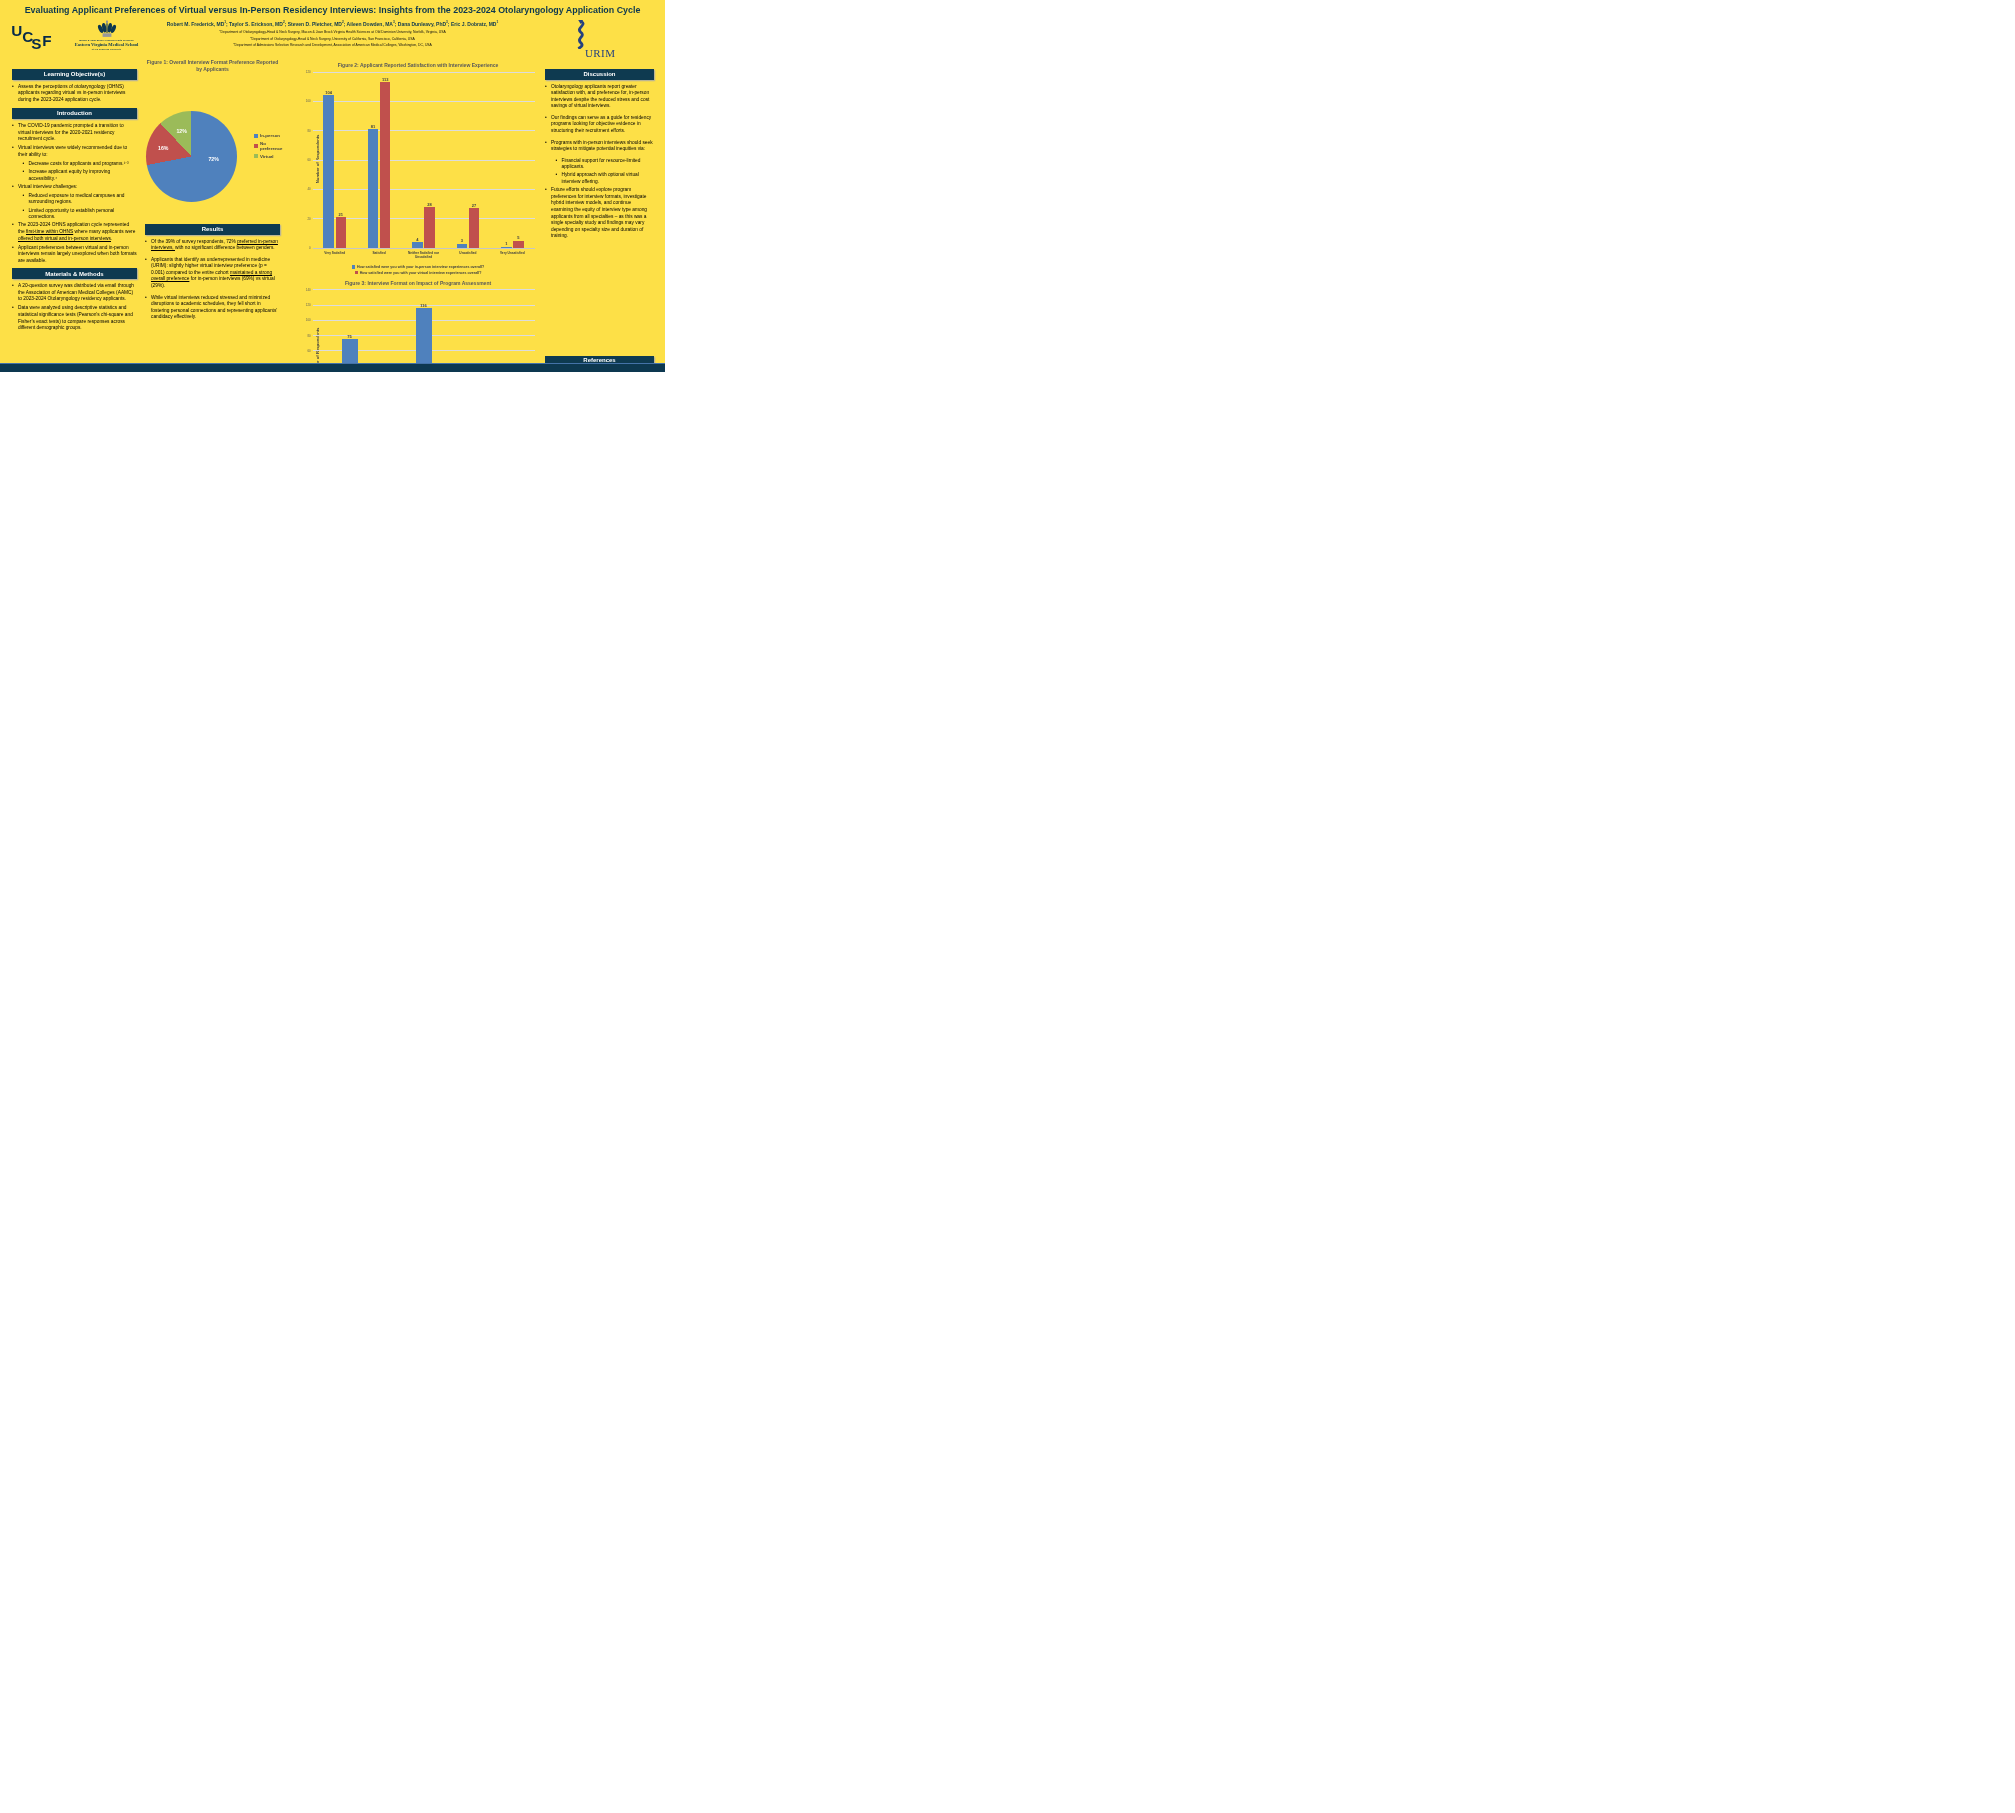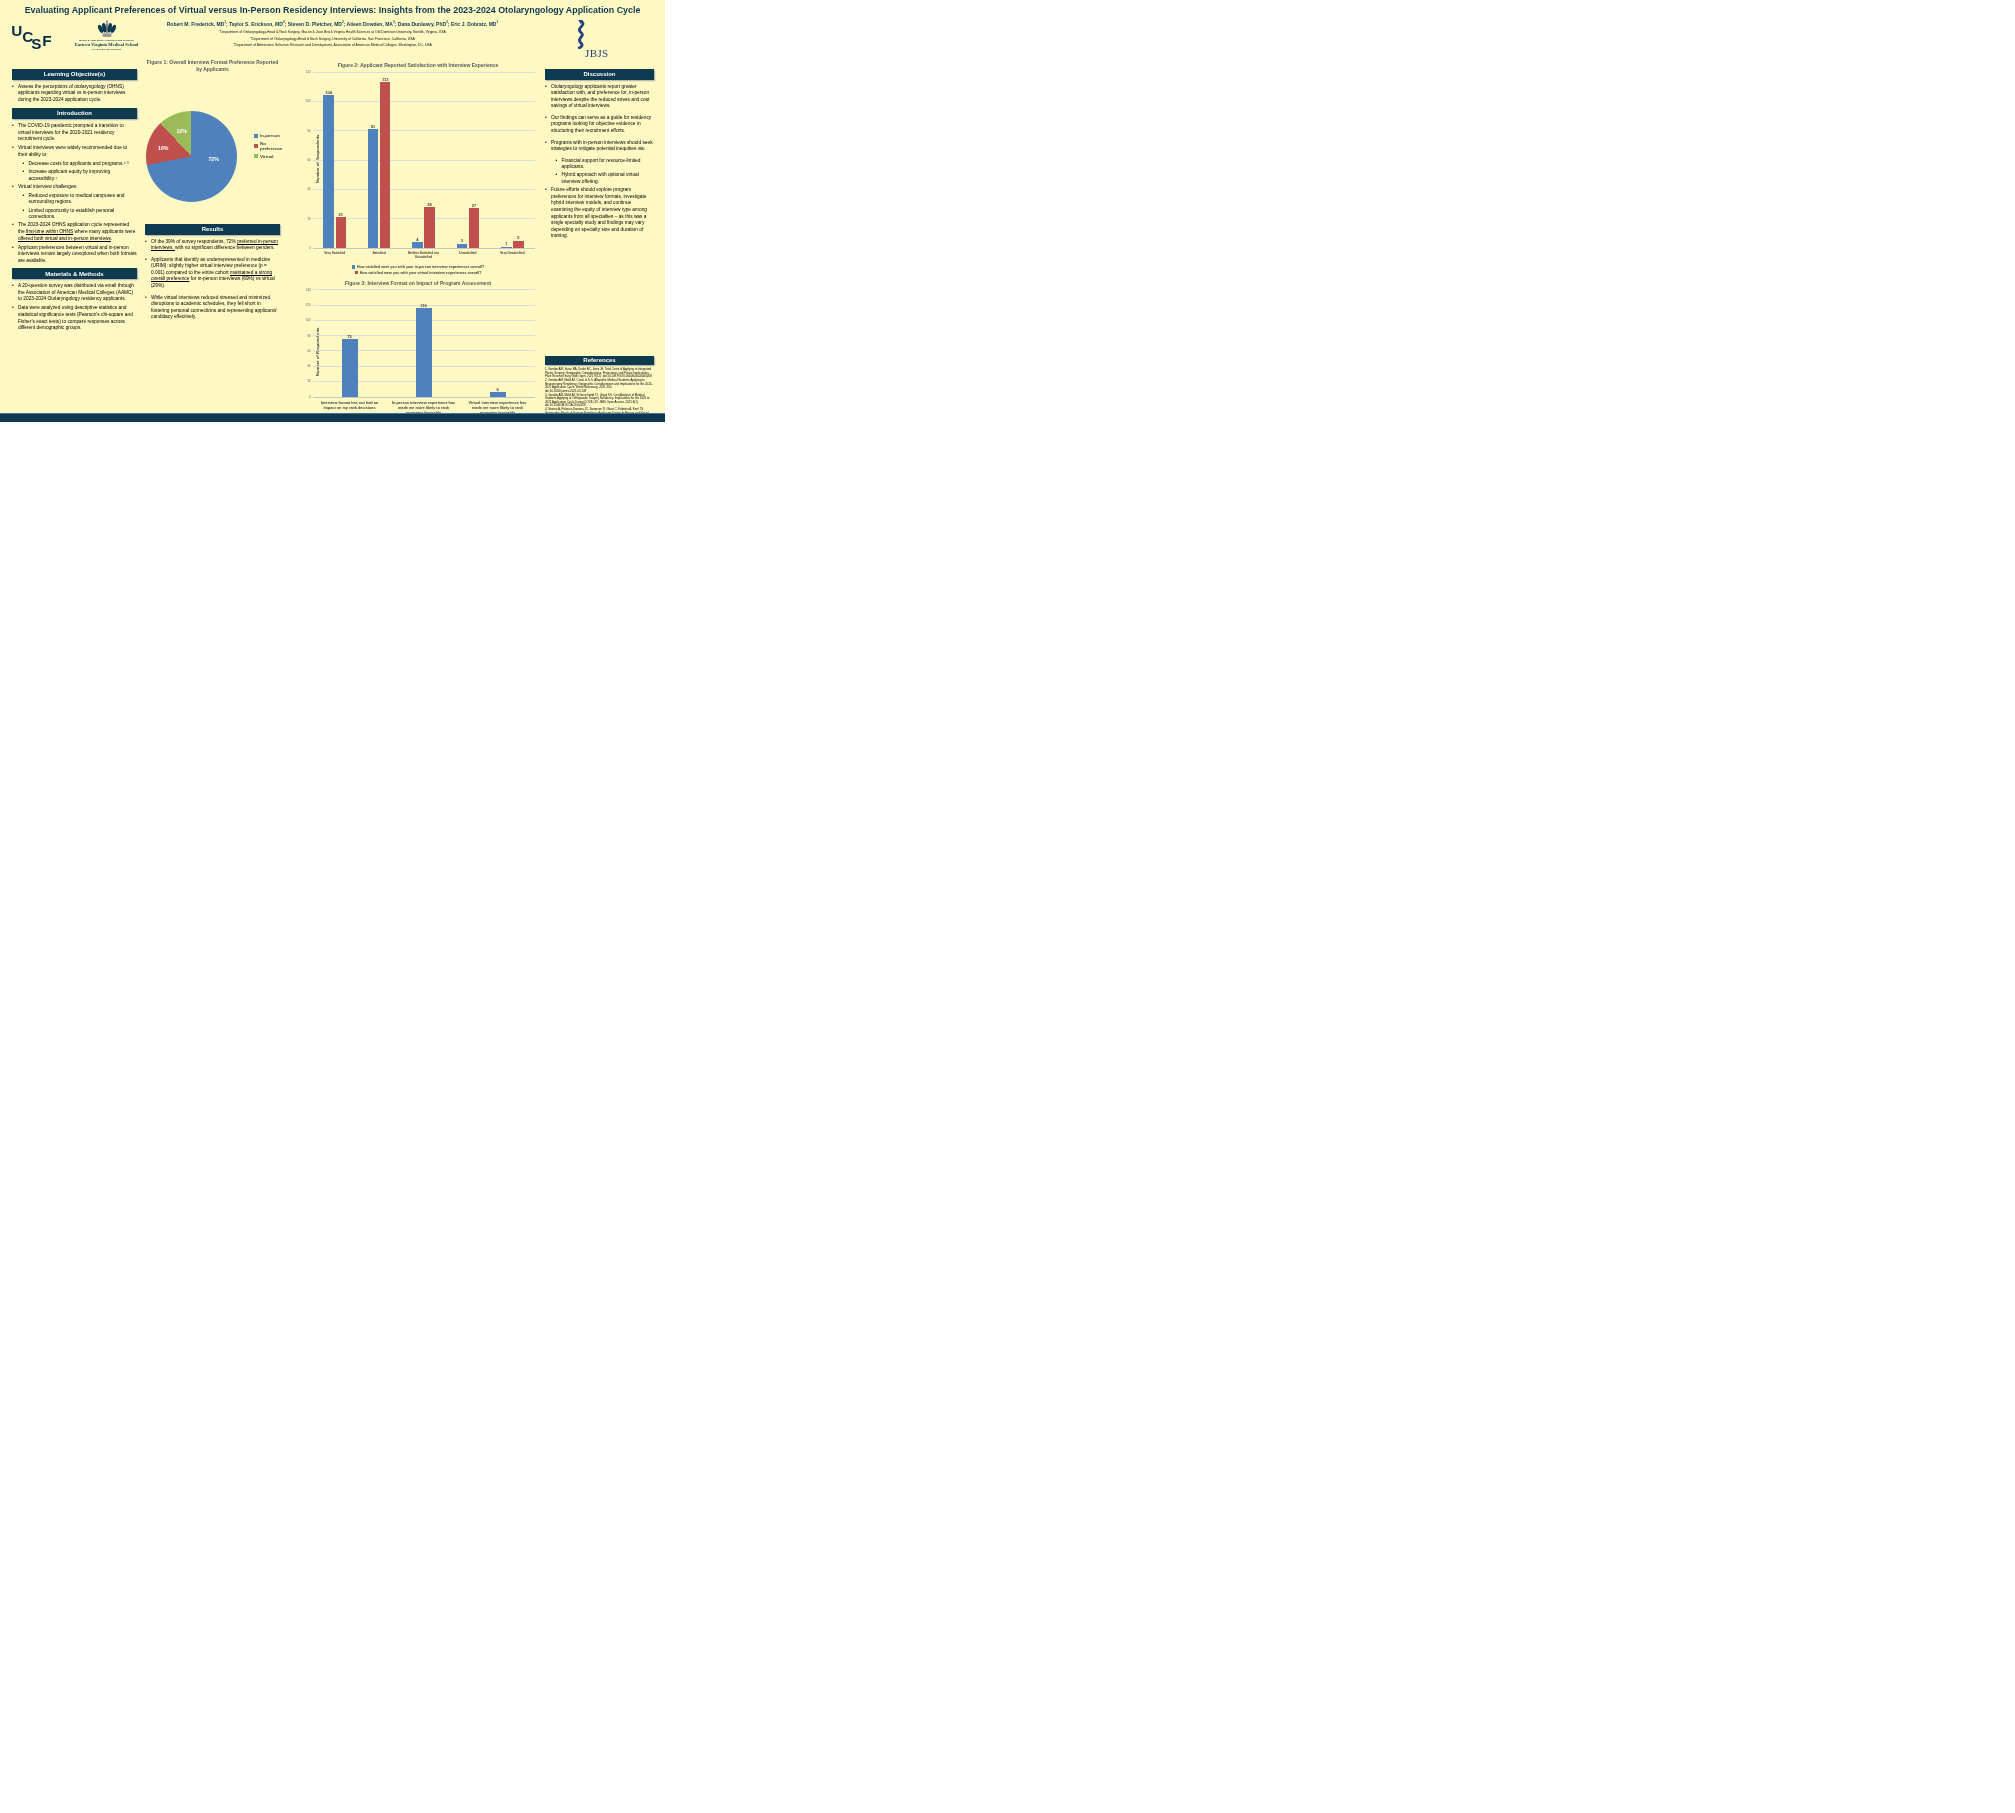--- a/index.html
+++ b/index.html
@@ -1,16 +1,16 @@
 <!DOCTYPE html>
 <html style="font-size:6.4px"><head>
 <meta charset="utf-8">
 <style>
   html,body{margin:0;padding:0;background:#ffffff;}
-  .poster{position:relative;width:665px;height:422px;background:#fef9c3;
+  .poster{position:relative;width:665px;height:372px;background:#fde047;
           font-family:"Liberation Sans", sans-serif;color:#000;overflow:hidden;}
 
   
   .title{position:absolute;left:4px;right:4px;top:4.8px;text-align:center;
          font-size:8.9px;font-weight:bold;color:#0d3850;}
   .authors{position:absolute;left:48px;right:48px;top:20px;text-align:center;
            font-size:5px;font-weight:bold;color:#0d3850;}
   .authors sup{font-size:3.2px;}
   .affils{position:absolute;left:105px;right:105px;top:29px;text-align:center;
           font-size:3.4px;color:#111;}
@@ -130,21 +130,21 @@
     </svg>
     <div class="e1">Macon &amp; Joan Brock Virginia Health Sciences</div>
     <div class="e2">Eastern Virginia Medical School</div>
     <div class="e3">at Old Dominion University</div>
   </div>
   <div class="aamc">
     <svg width="13.7" height="29" viewBox="0 0 34 72">
       <polygon points="8,0 20,0 14,10" fill="#25417f"></polygon>
       <path d="M16 4 C 30 12, 2 20, 14 30 C 28 40, 2 46, 14 56 C 24 64, 10 70, 8 71" stroke="#25417f" stroke-width="7" fill="none"></path>
     </svg>
-    <div class="word">JBJS</div>
+    <div class="word">URIM</div>
   </div>
 
   <div class="col-left body-txt">
     <div class="sec-h">Learning Objective(s)</div>
     <div id="learning-bullets">
         <div class="b lv1">
           <span class="dot">•</span>
           <span class="btext"><span>Assess the perceptions of otolaryngology (OHNS) applicants regarding virtual vs in-person interviews during the 2023-2024 application cycle.</span></span>
         </div>
       </div>

